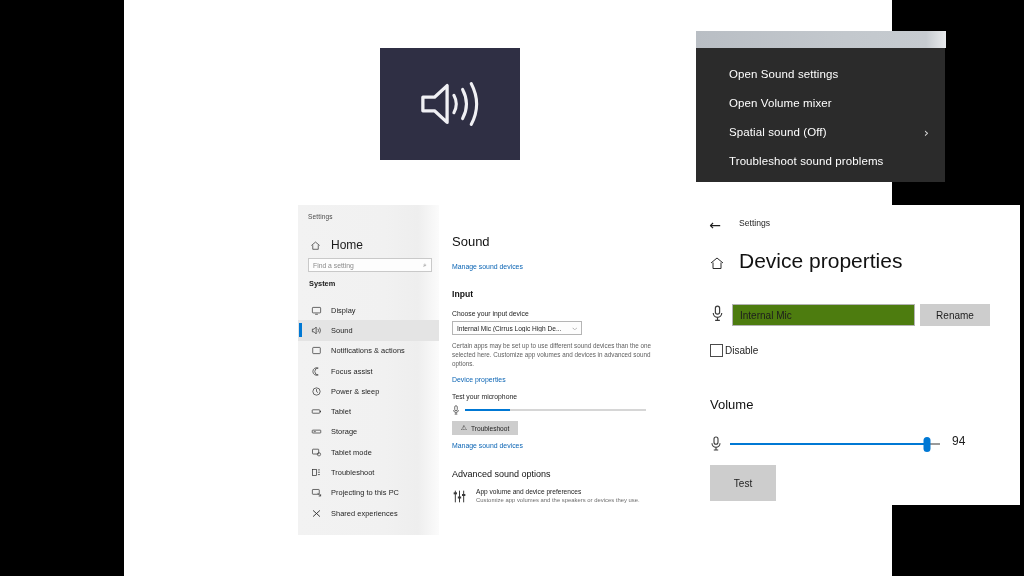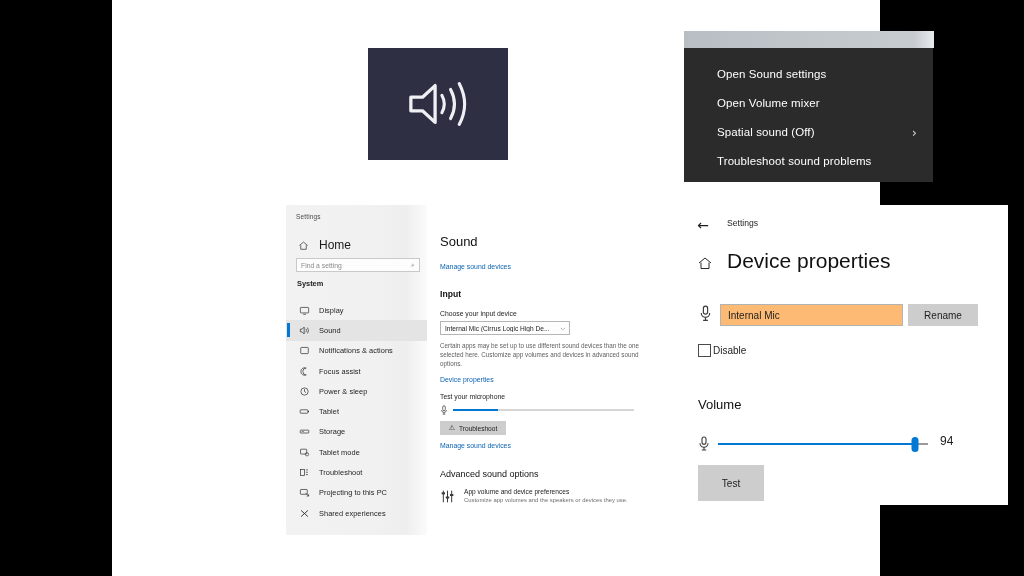--- a/index.html
+++ b/index.html
@@ -6,21 +6,21 @@
   html, body {
     width: 1024px; height: 576px;
     background: #000;
     font-family: "Liberation Sans", sans-serif;
     overflow: hidden;
   }
   #stage { position: relative; width: 1024px; height: 576px; background: #000; }
 
   
   .slide {
-    position: absolute; left: 112px; top: 0; width: 768px; height: 576px;
+    position: absolute; left: 124px; top: 0; width: 768px; height: 576px;
     background: #ffffff;
   }
 
   
   .speaker-tile {
     position: absolute; left: 256px; top: 48px; width: 140px; height: 112px;
     background: #2f2f44;
     display: flex; align-items: center; justify-content: center;
   }
   .speaker-tile svg { width: 62px; height: 56px; display: block; }
@@ -138,21 +138,21 @@
     position: absolute; left: 9px; top: 10px; width: 20px; height: 20px;
     display: flex; align-items: center; justify-content: center;
     font-size: 14px; color: #1d1d1d; font-family: "DejaVu Sans", sans-serif; cursor: pointer;
   }
   .dev-crumb { position: absolute; left: 43px; top: 13px; font-size: 8.6px; color: #1d1d1d; }
   .dev-homeico { position: absolute; left: 13px; top: 50px; width: 16px; height: 16px; }
   .dev-title { position: absolute; left: 43px; top: 44px; font-size: 21px; color: #111; font-weight: normal; }
   .dev-micico { position: absolute; left: 15px; top: 100px; width: 13px; height: 17px; }
   .dev-input {
     position: absolute; left: 36px; top: 99px; width: 183px; height: 22px;
-    border: 1px solid #b3b3b3; background: #fdba74; padding: 0 7px;
+    border: 1px solid #b3b3b3; background: #4d7c0f; padding: 0 7px;
     font-family: "Liberation Sans", sans-serif; font-size: 10px; color: #1d1d1d;
   }
   .dev-rename {
     left: 224px; top: 99px; width: 70px; height: 22px; font-size: 10px;
   }
   .dev-check-row { position: absolute; left: 14px; top: 139px; display: flex; align-items: center; gap: 2px; }
   .cb { width: 13px; height: 13px; border: 1px solid #4a4a4a; background: #fff; display: block; }
   .dev-check-row .lbl { font-size: 10px; color: #1d1d1d; }
   .dev-vol-h { position: absolute; left: 14px; top: 192px; font-size: 13px; color: #111; }
   .slider-row { position: absolute; left: 14px; top: 228px; width: 230px; height: 22px; display: flex; align-items: center; }

